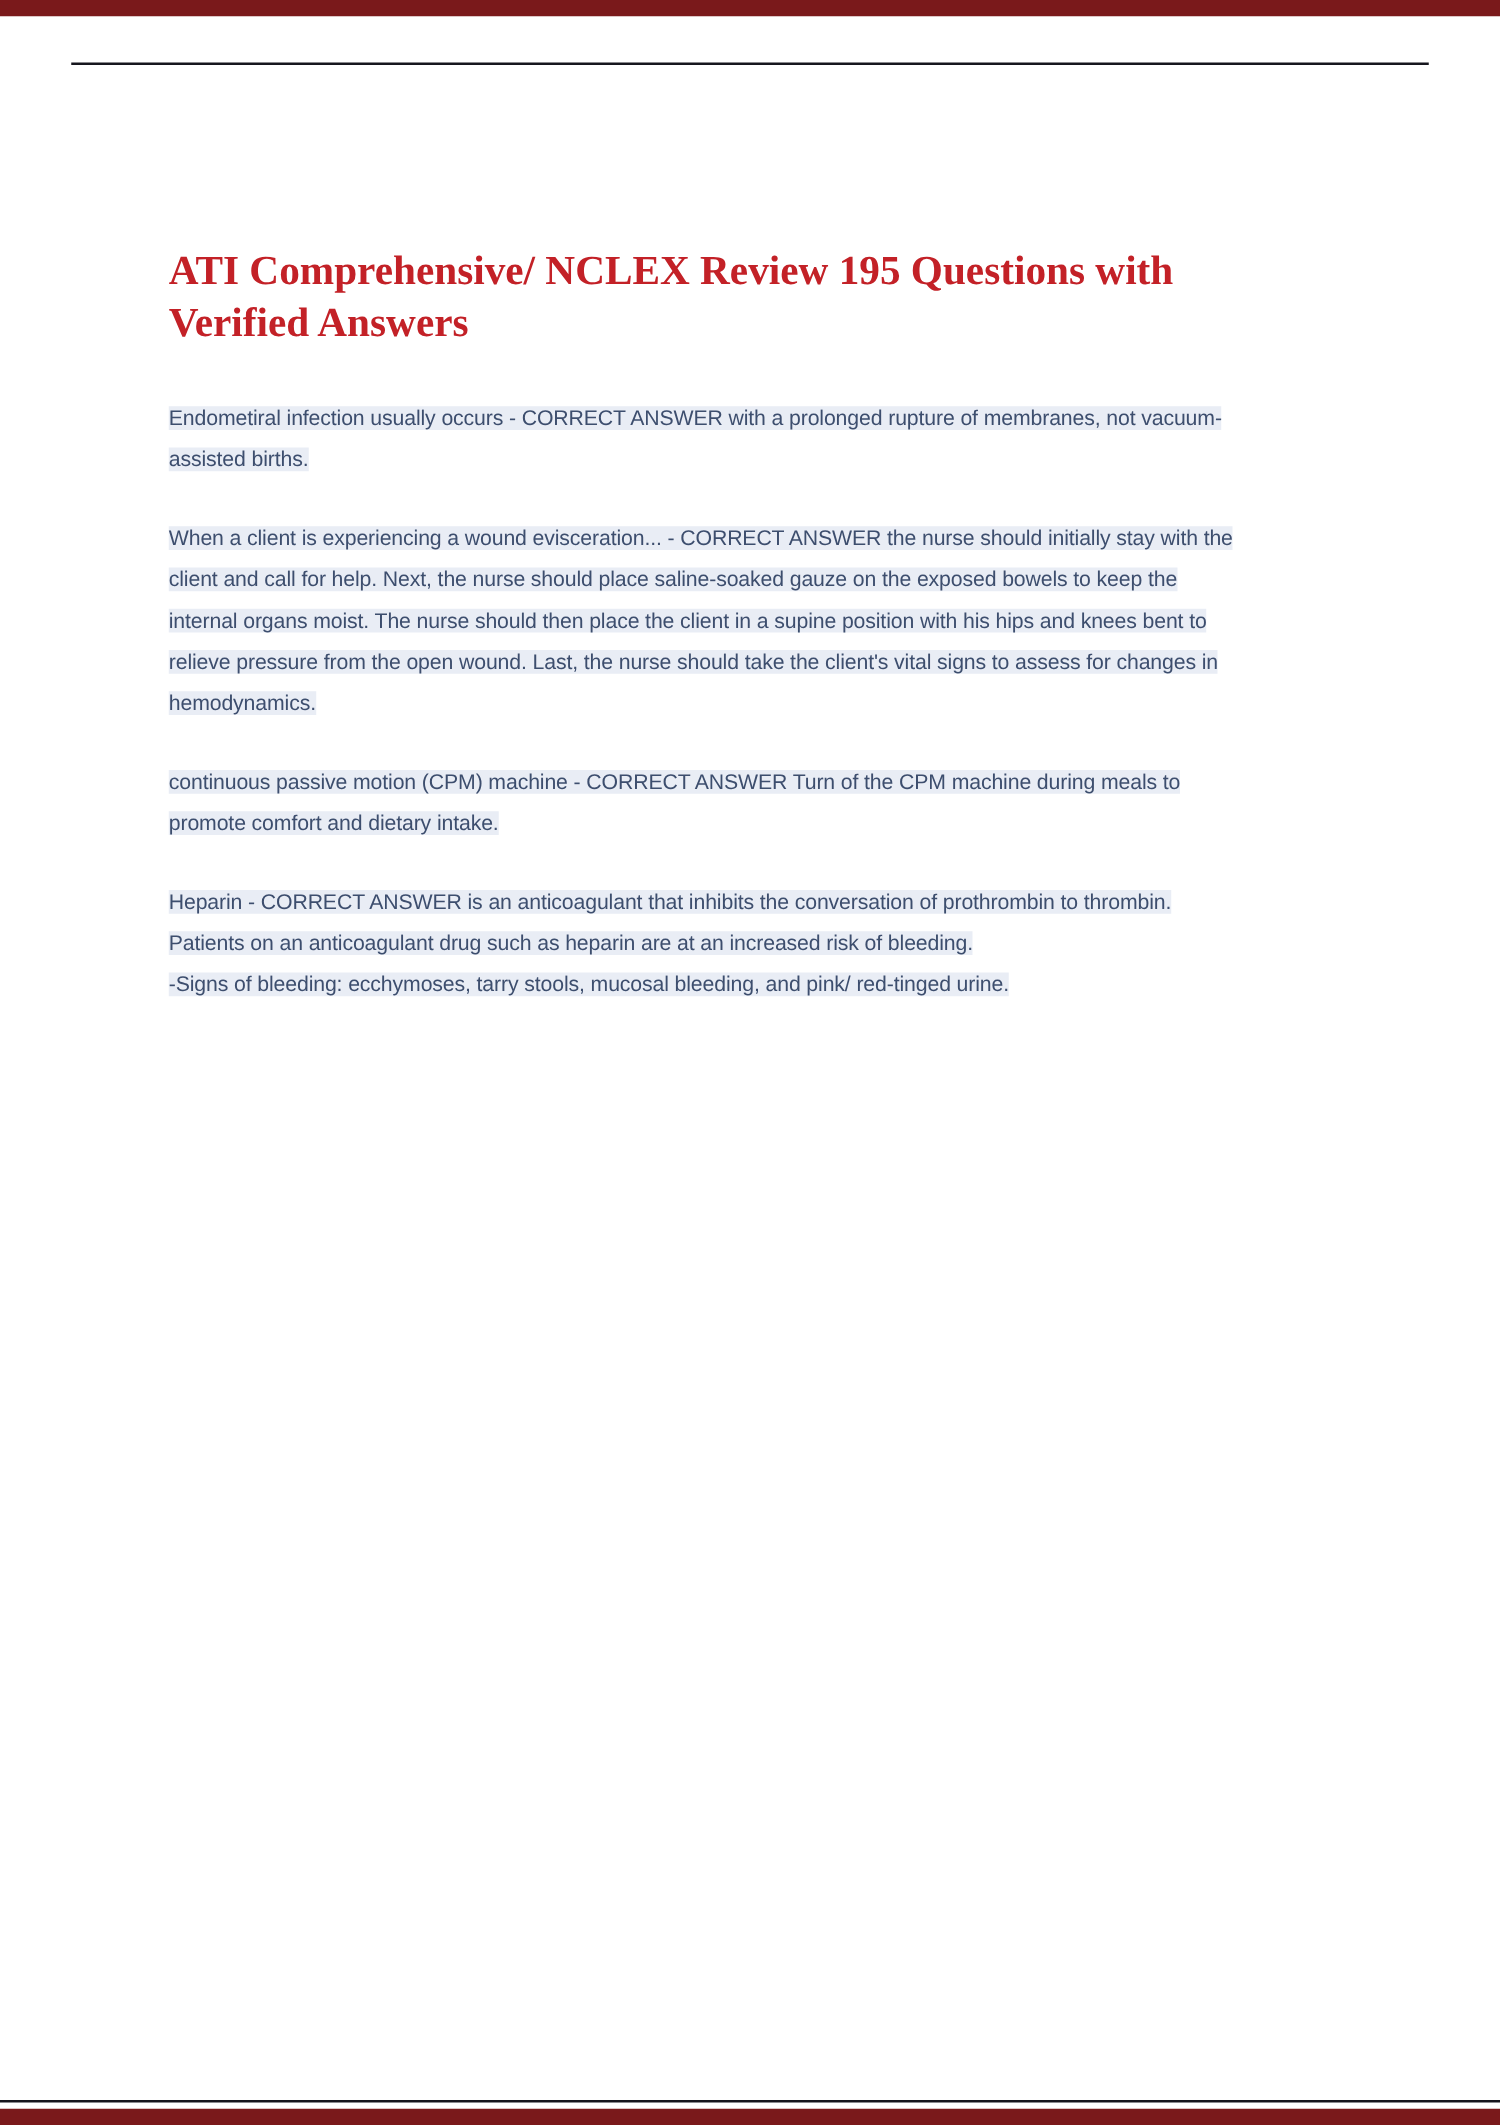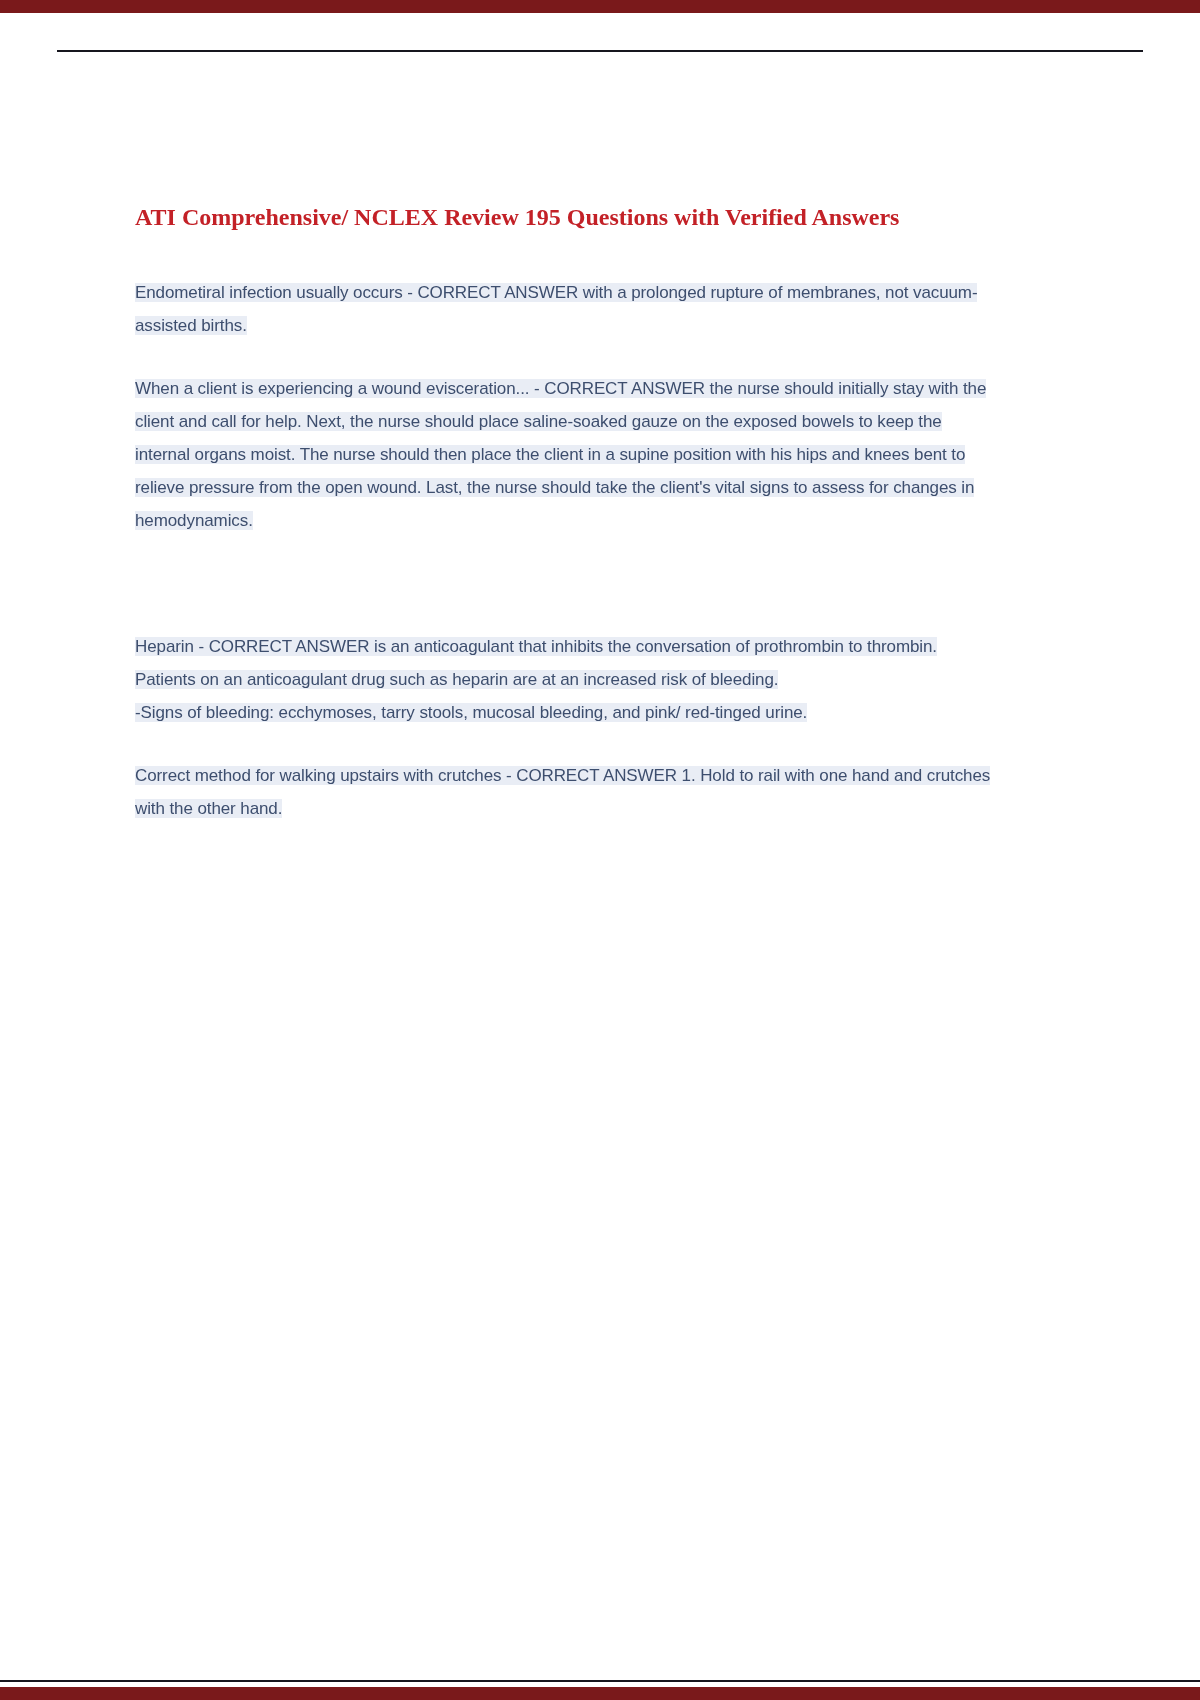--- a/index.html
+++ b/index.html
@@ -37,21 +37,21 @@
   }
   .content{
     position:absolute;
     top:196px;
     left:135px;
     width:862px;
   }
   .doc-title{
     font-family:"Liberation Serif", serif;
     font-weight:bold;
-    font-size:24px;
+    font-size:33px;
     line-height:42px;
     color:var(--title-red);
     max-width:845px;
     margin-bottom:38px;
   }
   .para{
     font-size:17px;
     line-height:33px;
     color:var(--text-blue);
     margin-bottom:30px;
@@ -68,21 +68,20 @@
 
 <div class="page">
   <div class="bar-top"></div>
   <div class="rule-top"></div>
 
   <div class="content">
     <h1 class="doc-title">ATI Comprehensive/ NCLEX Review 195 Questions with Verified Answers</h1>
     <div id="doc-body">
         <p class="para"><span class="hl">Endometiral infection usually occurs - CORRECT ANSWER with a prolonged rupture of membranes, not vacuum-assisted births.</span></p>
         <p class="para"><span class="hl">When a client is experiencing a wound evisceration... - CORRECT ANSWER the nurse should initially stay with the client and call for help. Next, the nurse should place saline-soaked gauze on the exposed bowels to keep the internal organs moist. The nurse should then place the client in a supine position with his hips and knees bent to relieve pressure from the open wound. Last, the nurse should take the client's vital signs to assess for changes in hemodynamics.</span></p>
-        <p class="para"><br></p>
+        <p class="para"><span class="hl">continuous passive motion (CPM) machine - CORRECT ANSWER Turn of the CPM machine during meals to promote comfort and dietary intake.</span><br></p>
         <p class="para"><span class="hl">Heparin - CORRECT ANSWER is an anticoagulant that inhibits the conversation of prothrombin to thrombin. Patients on an anticoagulant drug such as heparin are at an increased risk of bleeding.</span><br><span class="hl">-Signs of bleeding: ecchymoses, tarry stools, mucosal bleeding, and pink/ red-tinged urine.</span></p>
-        <p class="para"><span class="hl">Correct method for walking upstairs with crutches - CORRECT ANSWER 1. Hold to rail with one hand and crutches with the other hand.</span></p>
       </div>
   </div>
 
   <div class="rule-bottom"></div>
   <div class="bar-bottom"></div>
 </div>
 
 </body></html>

